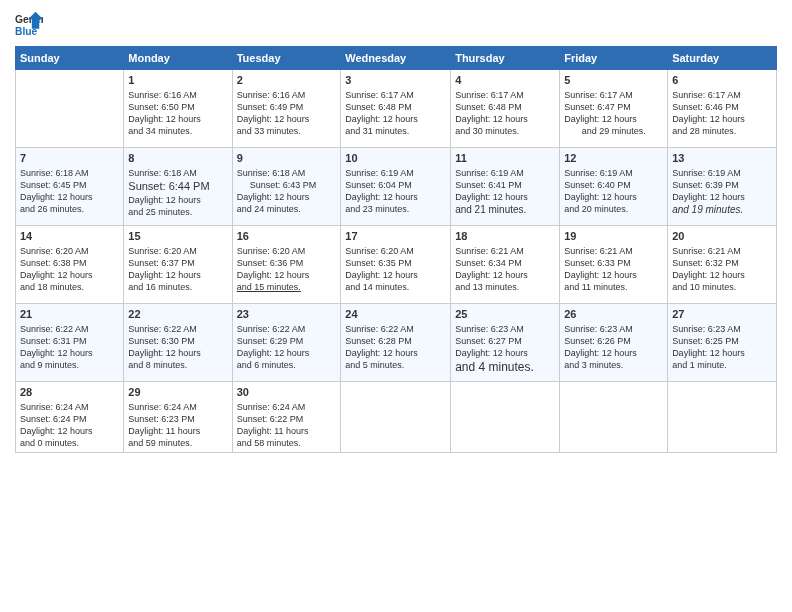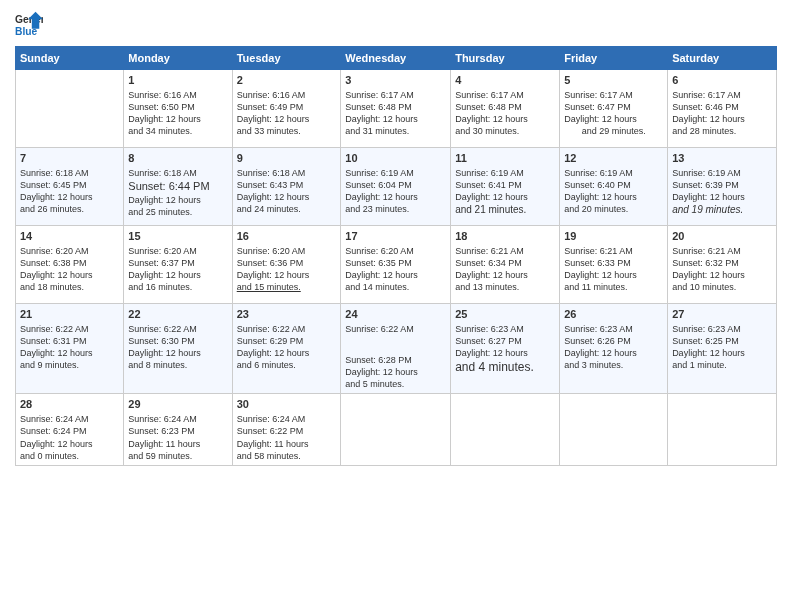--- a/index.html
+++ b/index.html
@@ -172,21 +172,21 @@
           <td>
             <span class="day-num">8</span>
             <span style="display: block; font-size: 9px;">Sunrise: 6:18 AM</span>
             <span style="display: block; font-size: 11px;">Sunset: 6:44 PM</span>
             <span style="display: block; font-size: 9px;">Daylight: 12 hours</span>
             <span style="display: block; font-size: 9px;">and 25 minutes.</span>
           </td>
           <td>
             <span class="day-num">9</span>
             <span style="display: block; font-size: 9px;">Sunrise: 6:18 AM</span>
-            <span style="display: block; font-size: 9px;">Sunset: 6:43 PM</span>
+            <span style="display: block; font-size: 9px; margin-left: 13px;">Sunset: 6:43 PM</span>
             <span style="display: block; font-size: 9px;">Daylight: 12 hours</span>
             <span style="display: block; font-size: 9px;">and 24 minutes.</span>
           </td>
           <td>
             <span class="day-num">10</span>
             <span style="display: block; font-size: 9px;">Sunrise: 6:19 AM</span>
             <span style="display: block; font-size: 9px;">Sunset: 6:04 PM</span>
             <span style="display: block; font-size: 9px;">Daylight: 12 hours</span>
             <span style="display: block; font-size: 9px;">and 23 minutes.</span>
           </td>
@@ -281,21 +281,21 @@
           <td>
             <span class="day-num">23</span>
             <span style="display: block; font-size: 9px;">Sunrise: 6:22 AM</span>
             <span style="display: block; font-size: 9px;">Sunset: 6:29 PM</span>
             <span style="display: block; font-size: 9px;">Daylight: 12 hours</span>
             <span style="display: block; font-size: 9px;">and 6 minutes.</span>
           </td>
           <td>
             <span class="day-num">24</span>
             <span style="display: block; font-size: 9px;">Sunrise: 6:22 AM</span>
-            <span style="display: block; font-size: 9px; margin-top: 19px;">Sunset: 6:28 PM</span>
+            <span style="display: block; font-size: 9px;">Sunset: 6:28 PM</span>
             <span style="display: block; font-size: 9px;">Daylight: 12 hours</span>
             <span style="display: block; font-size: 9px;">and 5 minutes.</span>
           </td>
           <td>
             <span class="day-num">25</span>
             <span style="display: block; font-size: 9px;">Sunrise: 6:23 AM</span>
             <span style="display: block; font-size: 9px;">Sunset: 6:27 PM</span>
             <span style="display: block; font-size: 9px;">Daylight: 12 hours</span>
             <span style="display: block; font-size: 12px;">and 4 minutes.</span>
           </td>

